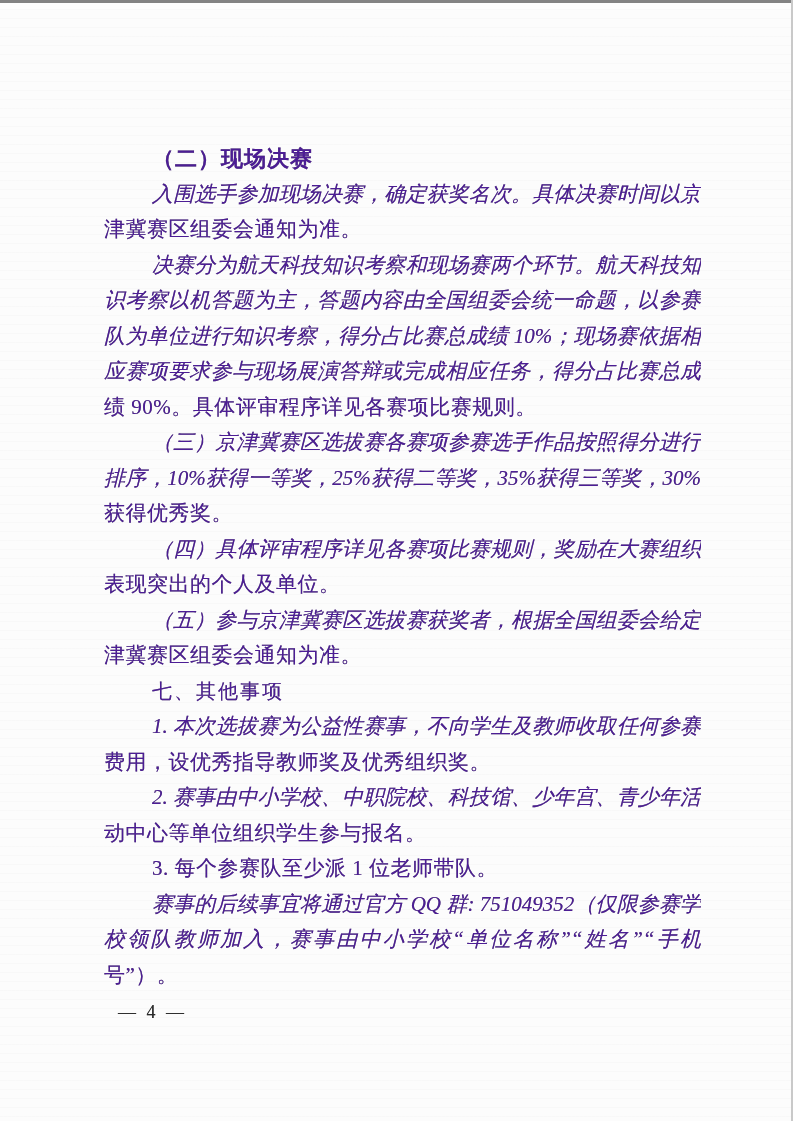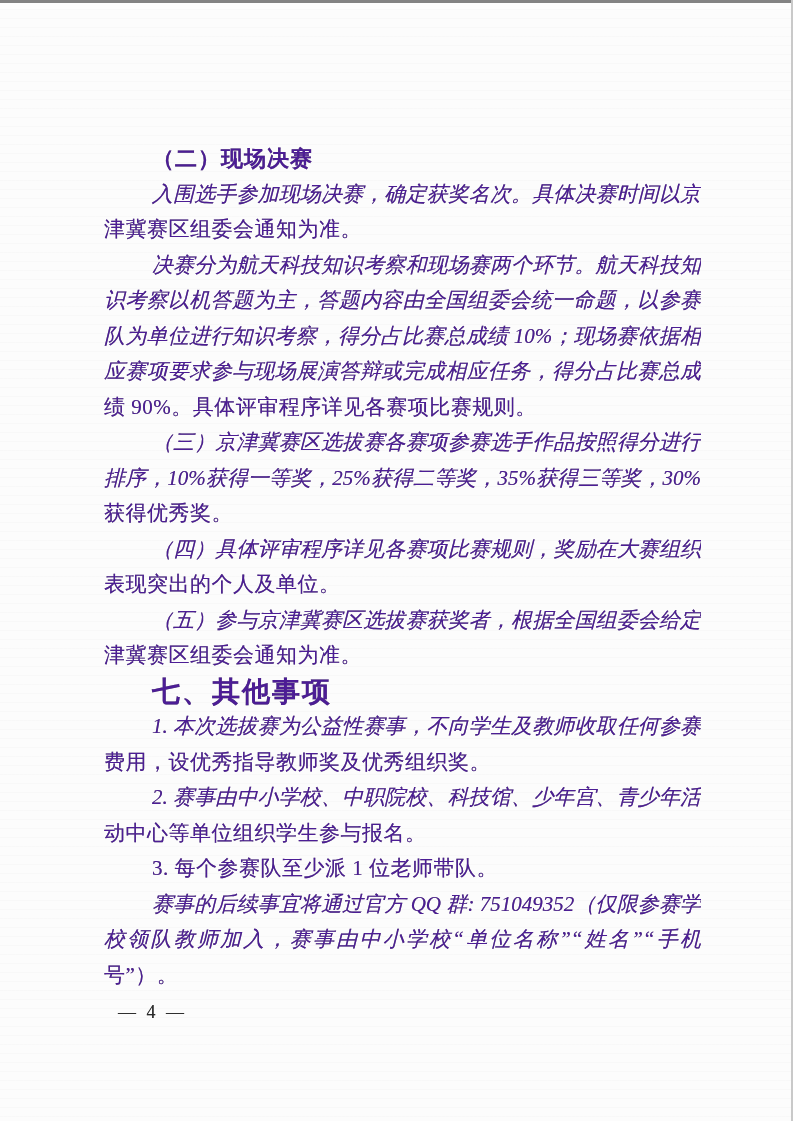--- a/index.html
+++ b/index.html
@@ -55,22 +55,22 @@
     text-align: justify;
     text-align-last: justify;
     font-style: italic;
   }
   .line.subheading {
     font-weight: 600;
     font-size: 22px;
     letter-spacing: 1px;
   }
   .line.heading {
-    font-weight: 700;
-    font-size: 28px;
+    font-weight: 400;
+    font-size: 20px;
     letter-spacing: 2px;
     font-family: "Liberation Sans", "DejaVu Sans", sans-serif;
   }
   .page-number {
     position: absolute;
     left: 118px; top: 1002px;
     font-size: 18px;
     color: #2a2a2a;
     letter-spacing: 3px;
     text-shadow: 0 0 0.5px rgba(20,20,20,0.5);

